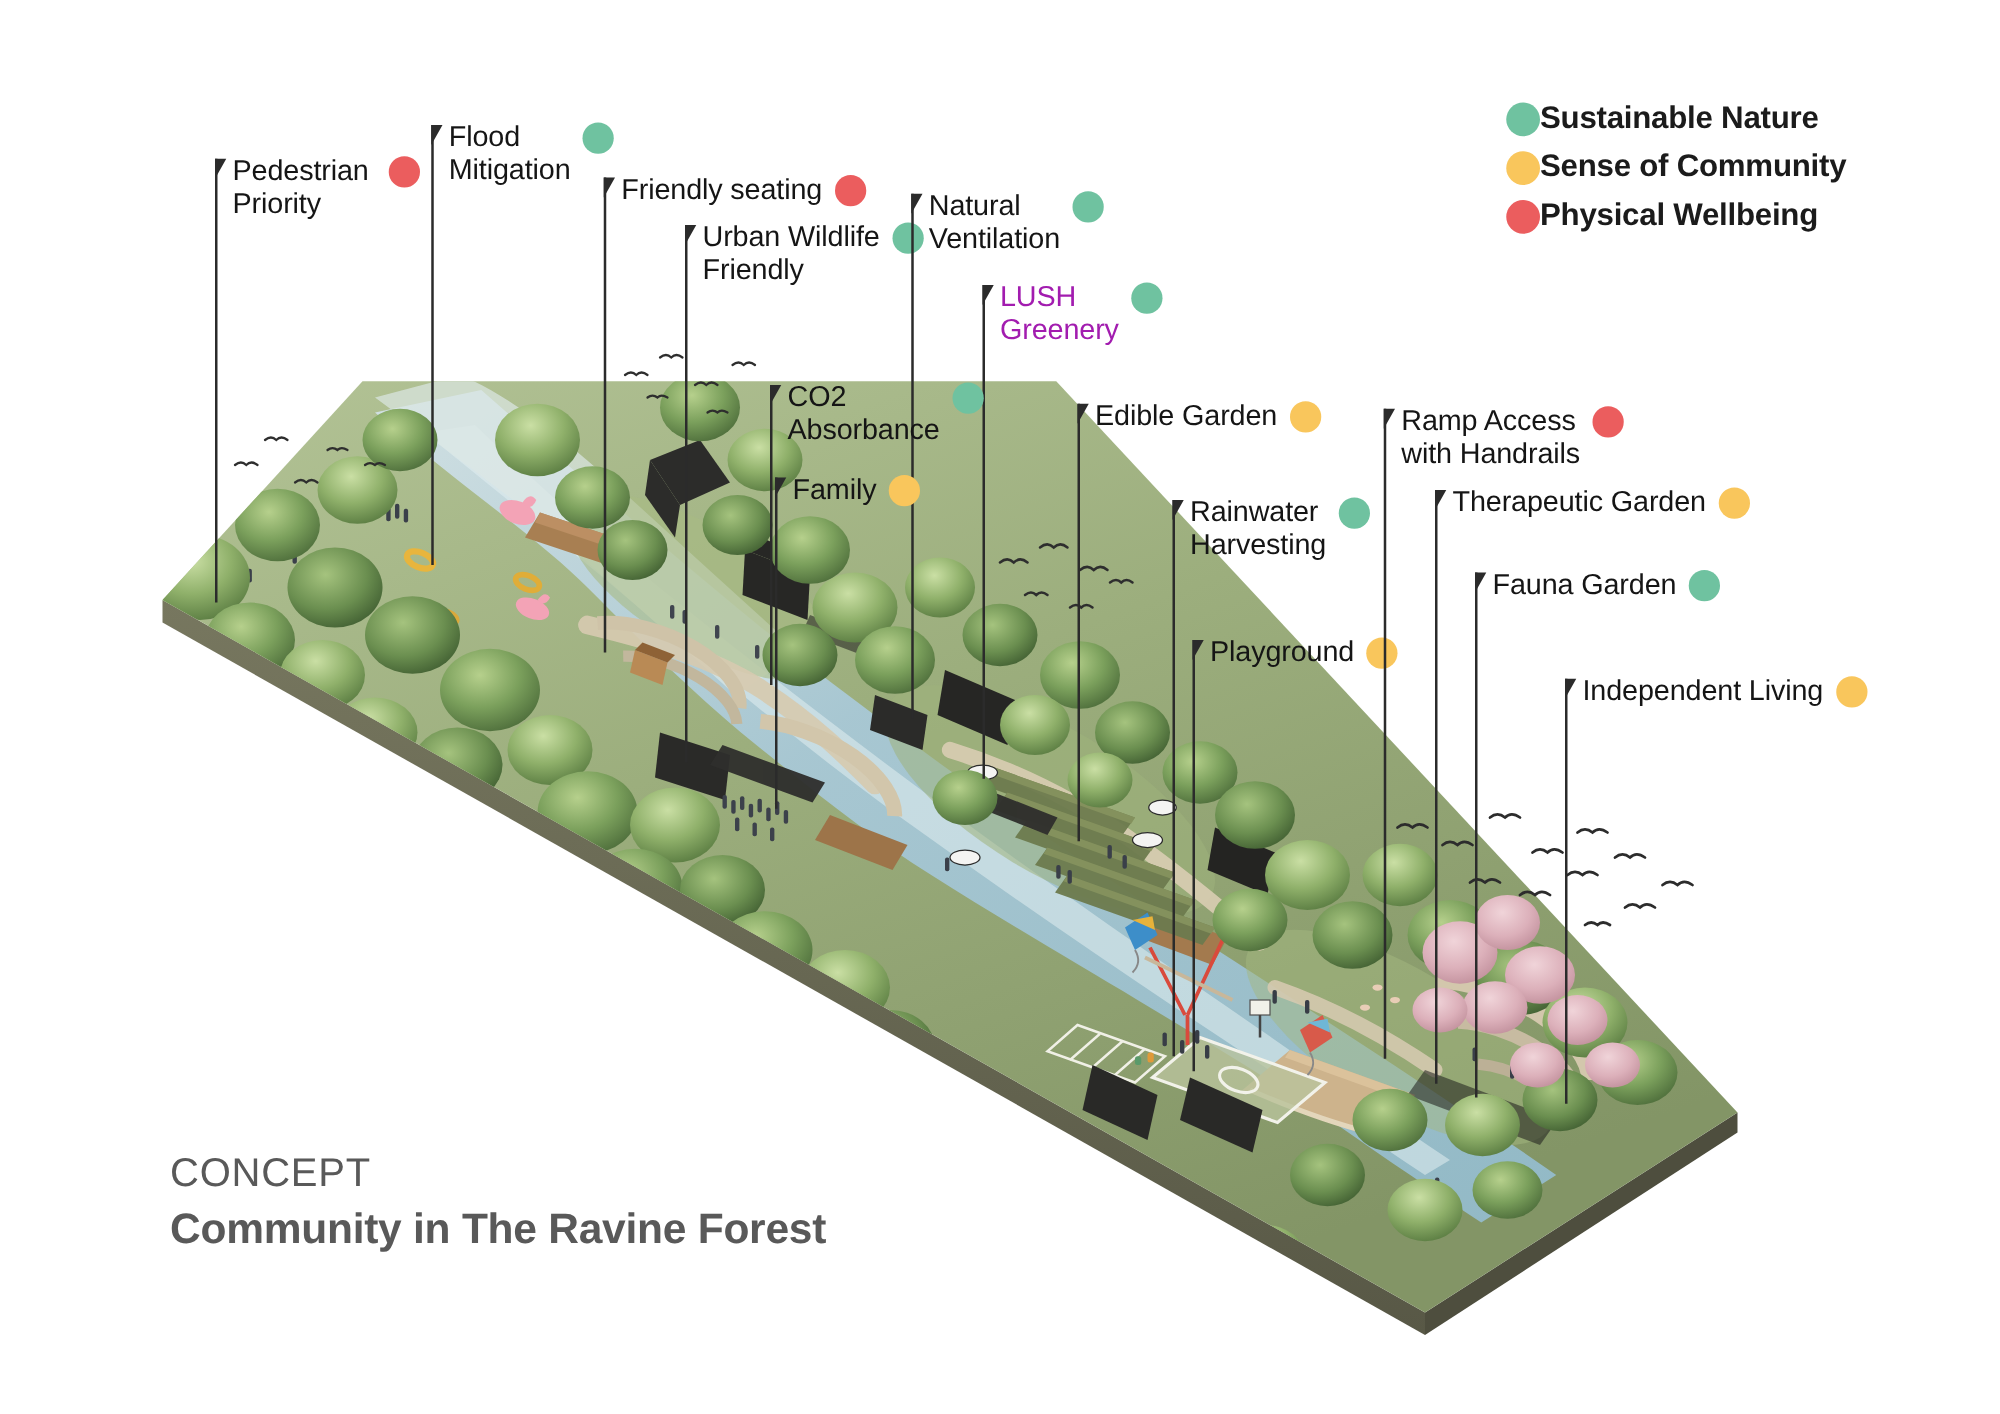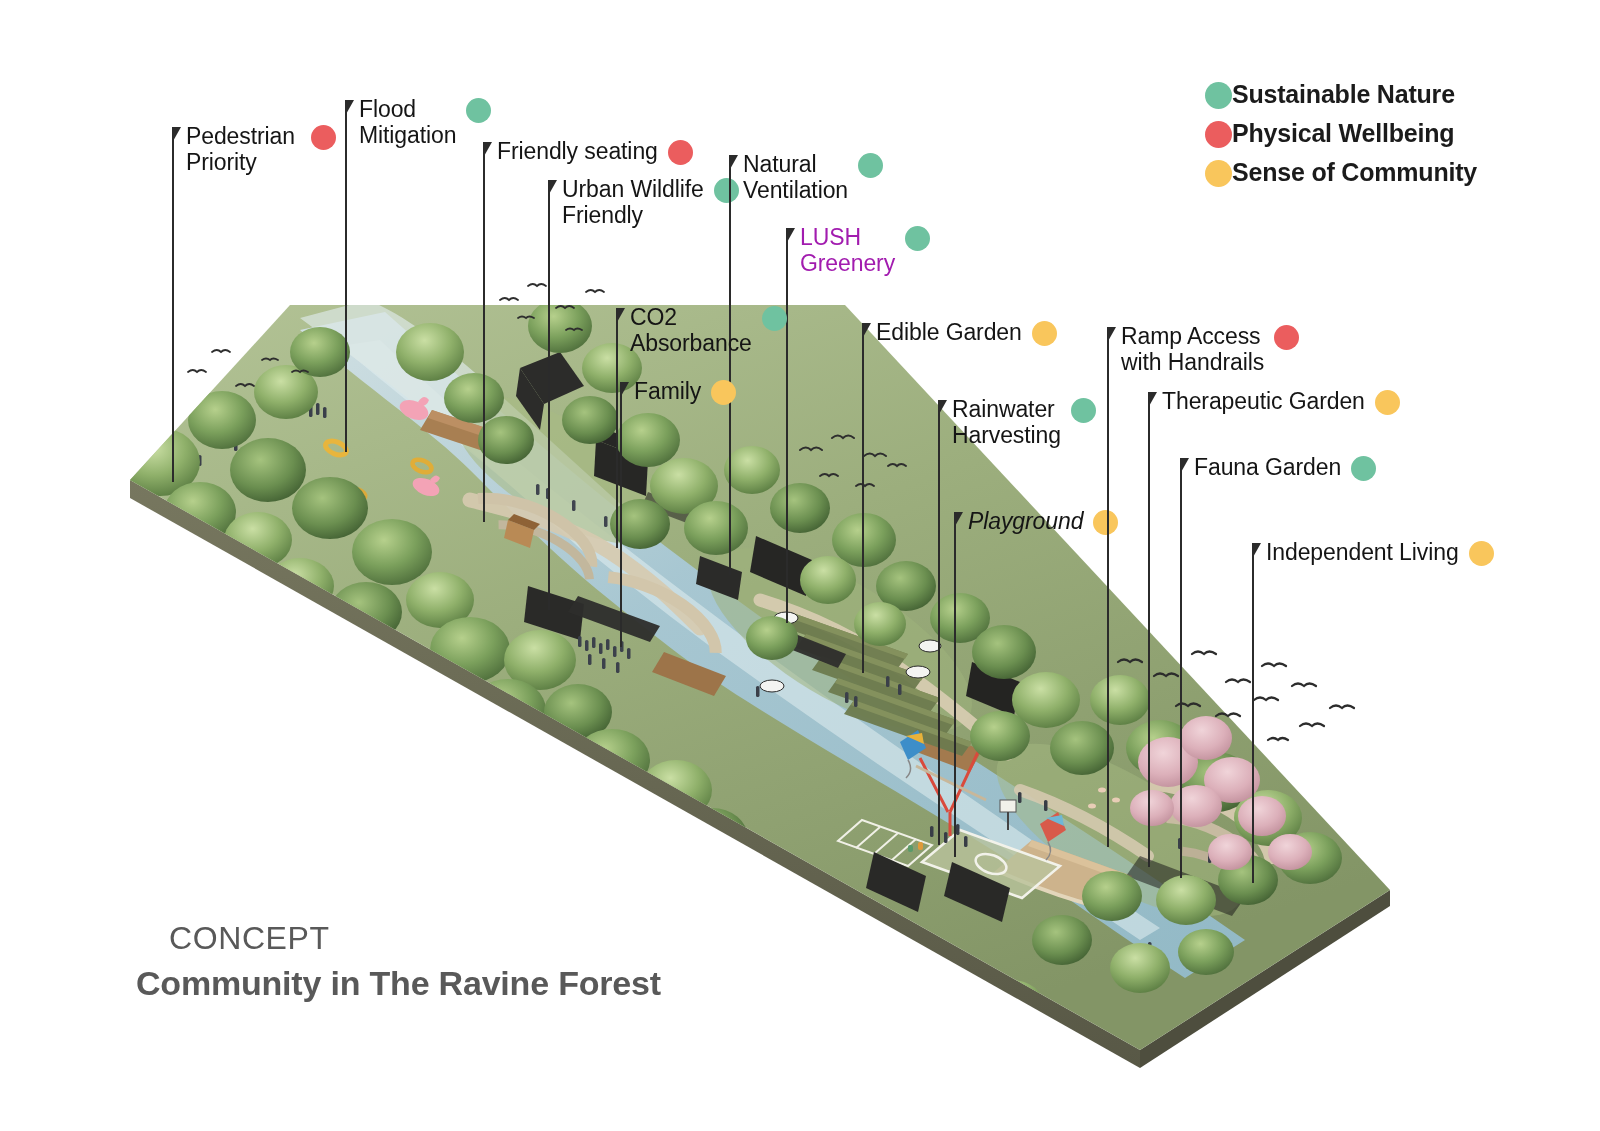--- a/index.html
+++ b/index.html
@@ -83,21 +83,20 @@
   #title-block{
     position:absolute;
     left:136px; top:918px;
     color:#595959;
   }
   #title-eyebrow{
     font-size:32px;
     letter-spacing:0.6px;
     line-height:1.25;
     font-weight:400;
-    margin-left:33px;
   }
   #title-main{
     font-size:34px;
     font-weight:bold;
     letter-spacing:-0.2px;
     line-height:1.25;
     margin-top:4px;
   }
 </style>
 </head>
@@ -564,21 +563,21 @@
         <div class="callout-line" style="height: 445px; background: rgb(43, 43, 43);"></div>
         <div class="callout-flag"></div>
         <div class="callout-body" style="left: 14px; top: -4px;">
           <div class="callout-text" style="color: rgb(21, 21, 21);"><span>Rainwater</span><span class="l2">Harvesting</span></div>
           <span class="callout-dot" style="background: rgb(111, 194, 160);"></span>
         </div>
       </div>
       <div class="callout" style="left: 954px; top: 512px;">
         <div class="callout-line" style="height: 345px; background: rgb(43, 43, 43);"></div>
         <div class="callout-flag"></div>
-        <div class="callout-body" style="left: 14px; top: -4px; font-style: italic;">
+        <div class="callout-body" style="left: 14px; top: -4px;">
           <div class="callout-text" style="color: rgb(21, 21, 21);"><span>Playground</span></div>
           <span class="callout-dot" style="background: rgb(249, 198, 92);"></span>
         </div>
       </div>
       <div class="callout" style="left: 1107px; top: 327px;">
         <div class="callout-line" style="height: 520px; background: rgb(43, 43, 43);"></div>
         <div class="callout-flag"></div>
         <div class="callout-body" style="left: 14px; top: -4px;">
           <div class="callout-text" style="color: rgb(21, 21, 21);"><span>Ramp Access</span><span class="l2">with Handrails</span></div>
           <span class="callout-dot" style="background: rgb(235, 93, 94);"></span>
@@ -609,26 +608,26 @@
         </div>
       </div>
     </div>
 
   <div id="legend">
       <div class="legend-row">
         <span class="legend-dot" style="background: rgb(111, 194, 160);"></span>
         <span class="legend-label">Sustainable Nature</span>
       </div>
       <div class="legend-row">
+        <span class="legend-dot" style="background: rgb(249, 198, 92);"></span>
+        <span class="legend-label">Sense of Community</span>
+      </div>
+      <div class="legend-row">
         <span class="legend-dot" style="background: rgb(235, 93, 94);"></span>
         <span class="legend-label">Physical Wellbeing</span>
-      </div>
-      <div class="legend-row">
-        <span class="legend-dot" style="background: rgb(249, 198, 92);"></span>
-        <span class="legend-label">Sense of Community</span>
       </div>
     </div>
 
   <div id="title-block">
     <div id="title-eyebrow">CONCEPT</div>
     <div id="title-main">Community in The Ravine Forest</div>
   </div>
 
 </div>
 

